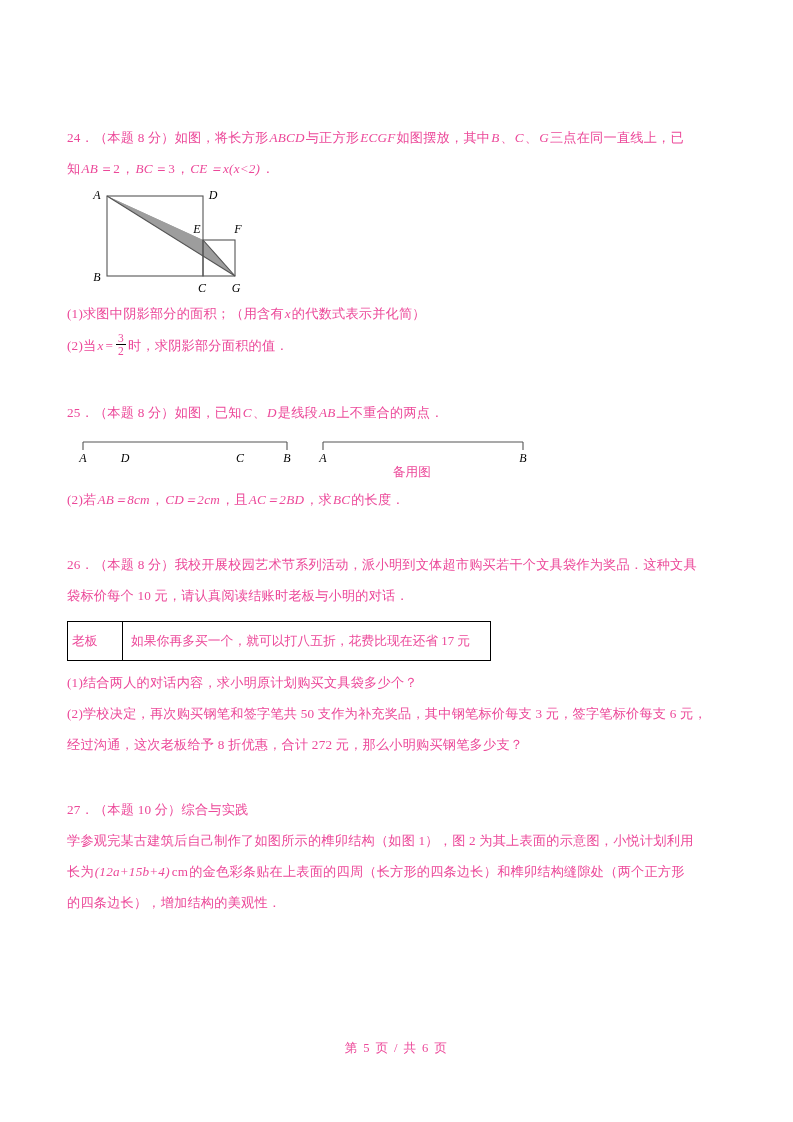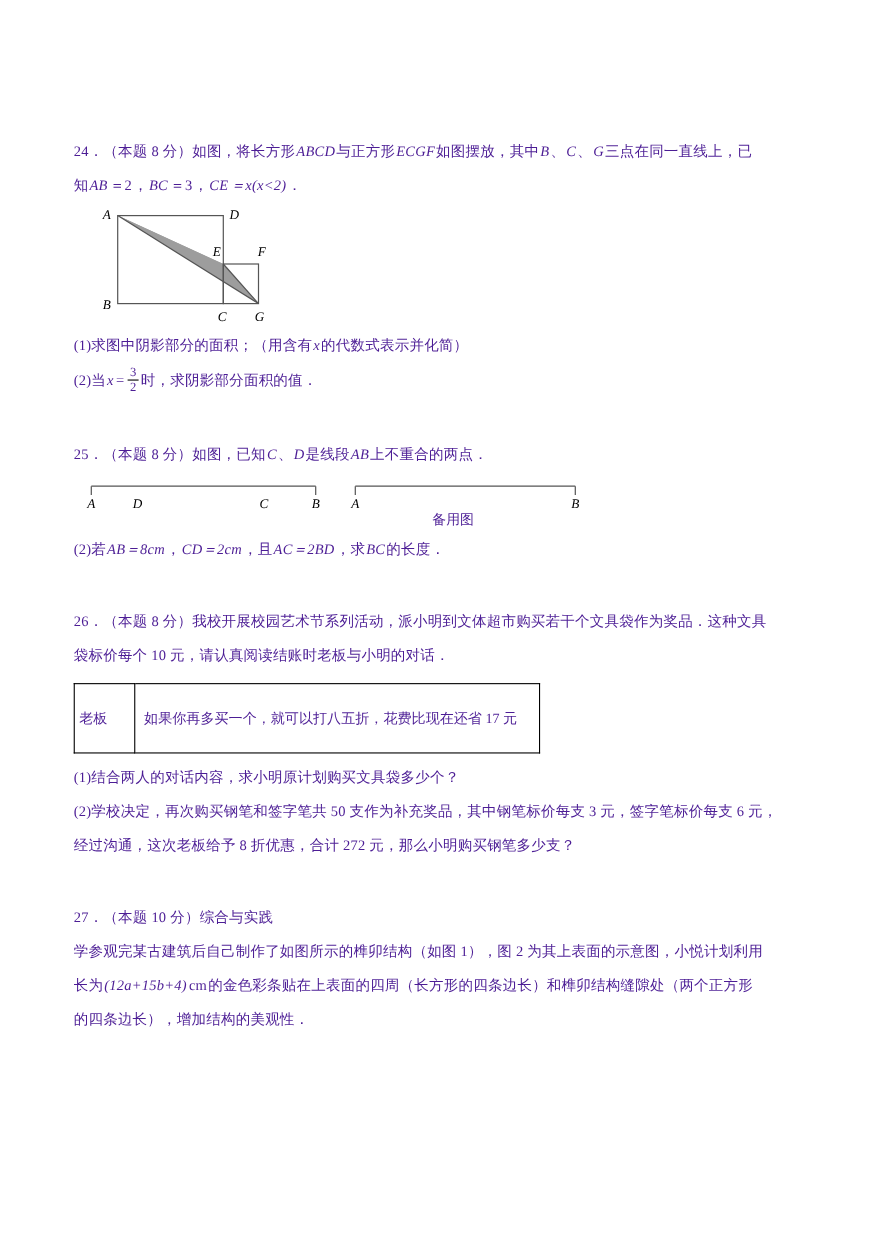--- a/index.html
+++ b/index.html
@@ -6,21 +6,21 @@
     margin: 0;
     padding: 0;
     background: #ffffff;
   }
   .page {
     position: relative;
     width: 793px;
     height: 1122px;
     background: #ffffff;
     font-family: "Liberation Serif", "DejaVu Serif", serif;
-    color: #4c1d95;
+    color: #ec4899;
     overflow: hidden;
   }
   .content {
     position: absolute;
     left: 67px;
     top: 122px;
     width: 660px;
   }
 
   
@@ -80,21 +80,21 @@
   table.dialog {
     border-collapse: collapse;
     margin: 10px 0 6px 0;
     width: 424px;
     table-layout: fixed;
   }
   table.dialog td {
     border: 1px solid #000;
     height: 34px;
     font-size: 12.8px;
-    padding: 14px 8px;
+    padding: 2px 8px;
     vertical-align: middle;
     white-space: nowrap;
   }
   table.dialog td.who {
     width: 46px;
     text-align: left;
     padding: 2px 4px;
   }
 
   
@@ -218,13 +218,14 @@
       <div class="qline">27．（本题 10 分）综合与实践</div>
       <div class="qline">学参观完某古建筑后自己制作了如图所示的榫卯结构（如图 1），图 2 为其上表面的示意图，小悦计划利用</div>
       <div class="qline">
         <span>长为</span><span class="it">(12a+15b+4)</span><span class="num">cm</span><span>的金色彩条贴在上表面的四周（长方形的四条边长）和榫卯结构缝隙处（两个正方形</span>
       </div>
       <div class="qline">的四条边长），增加结构的美观性．</div>
     </div>
 
   </div>
 
+  <div class="footer">第 5 页 / 共 6 页</div>
 </div>
 
 </body></html>

